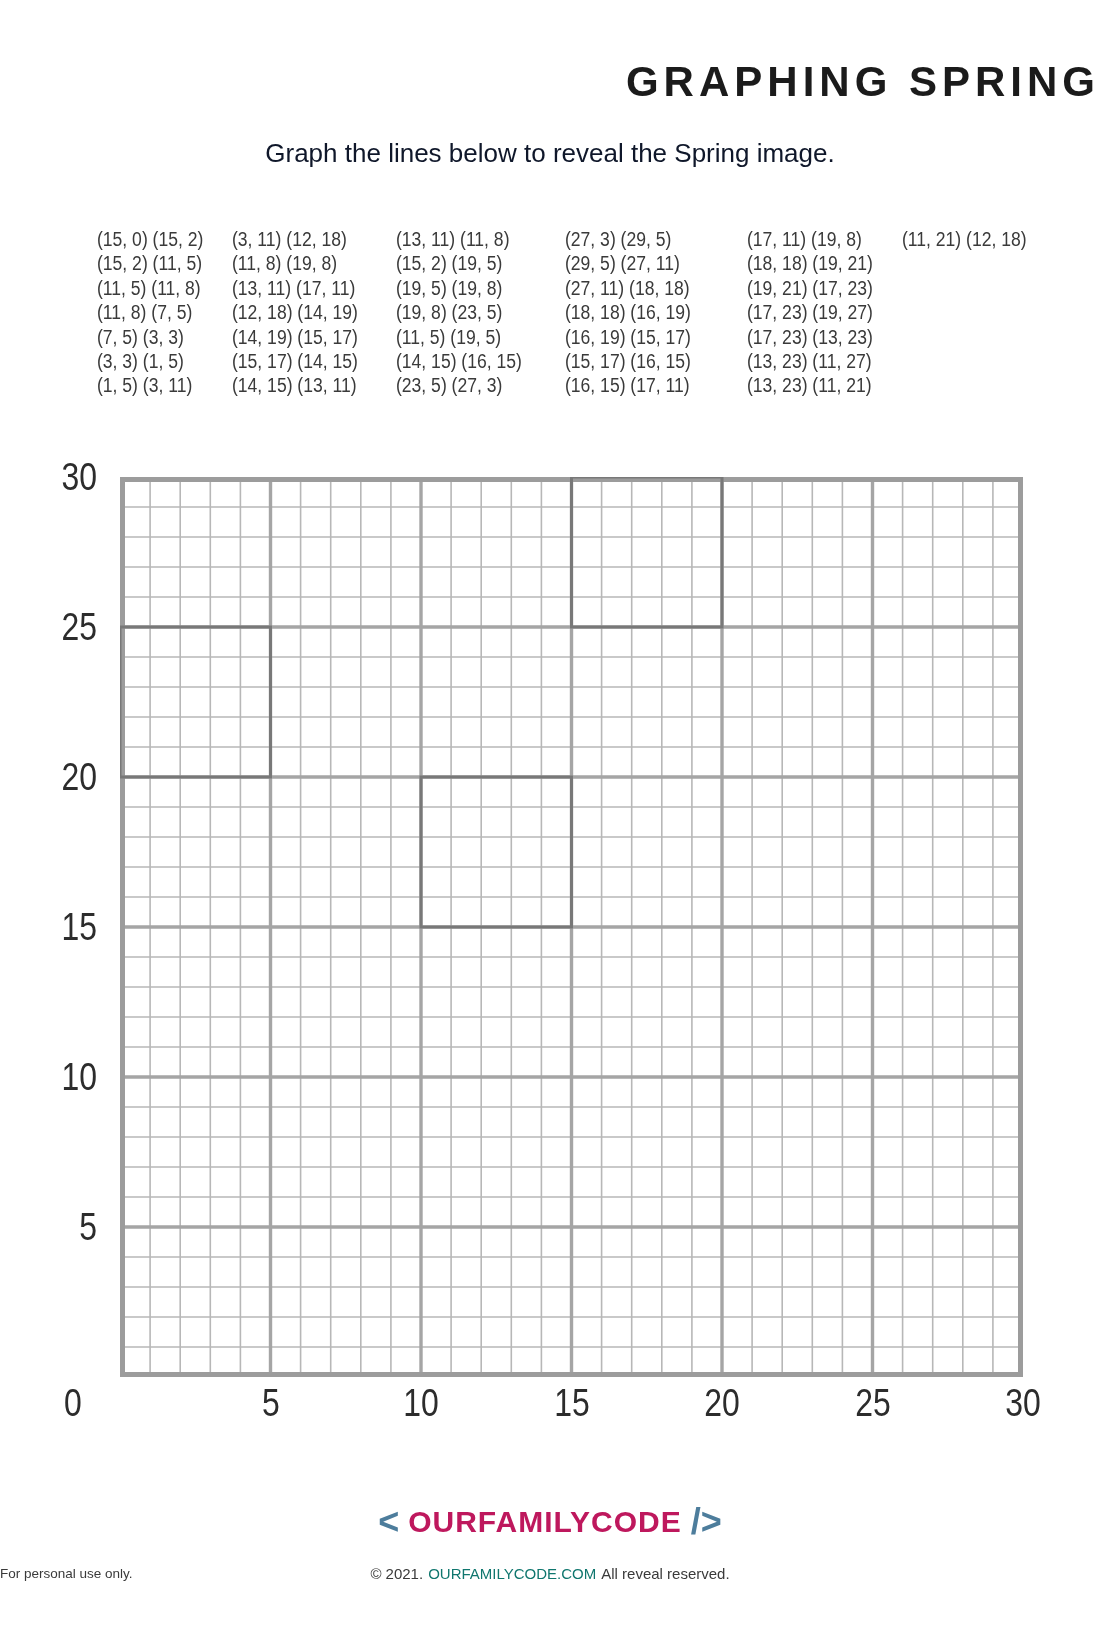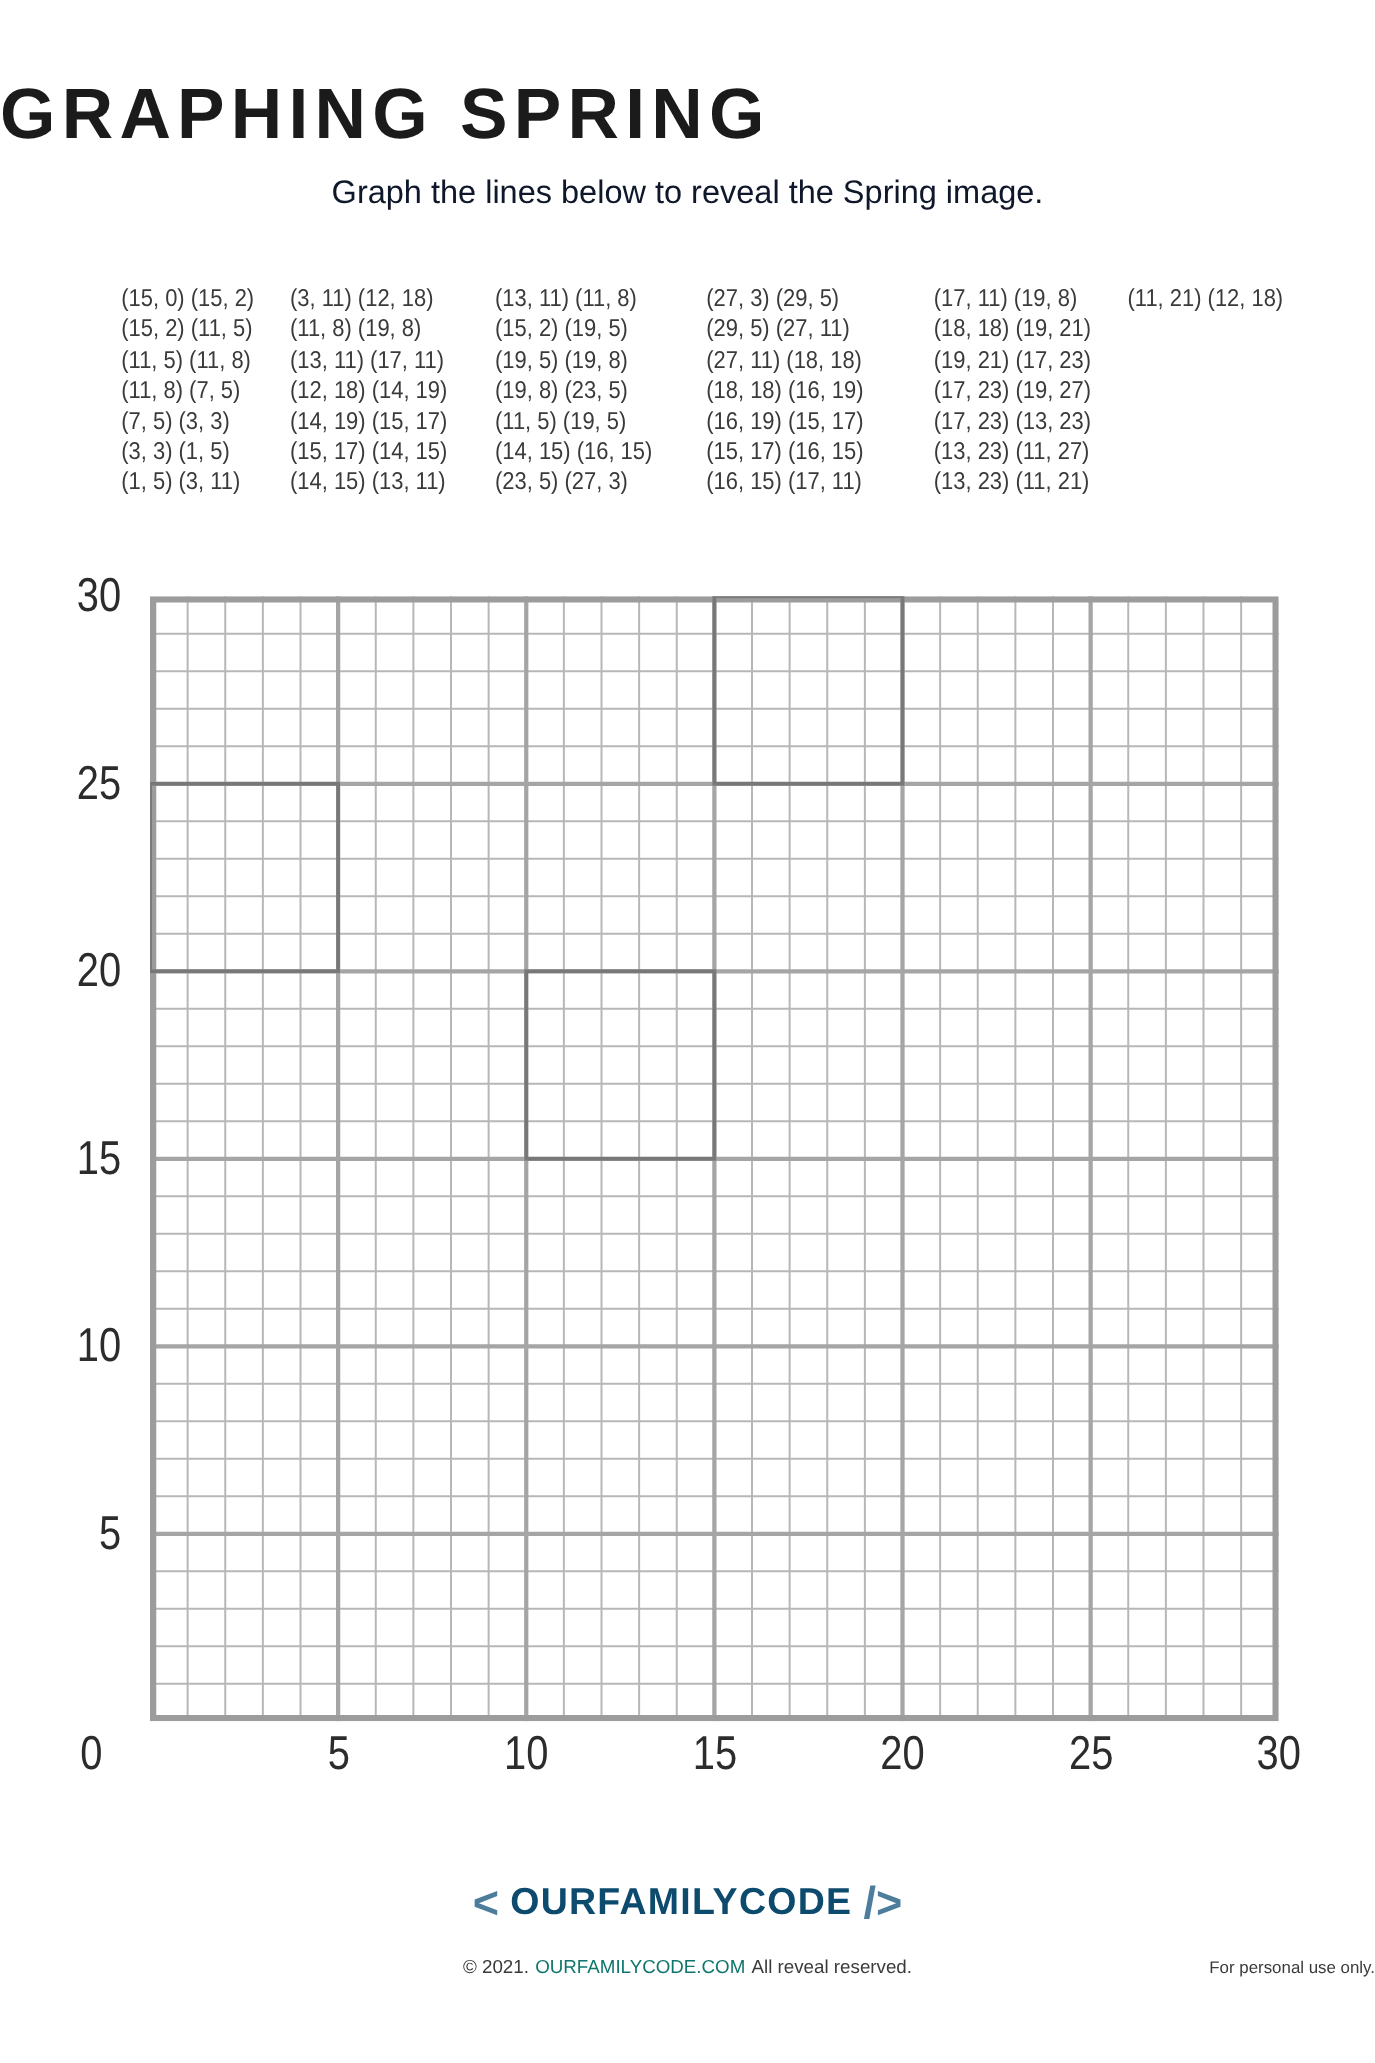--- a/index.html
+++ b/index.html
@@ -7,22 +7,22 @@
   body {
     width: 1100px; height: 1650px;
     position: relative;
     font-family: "Liberation Sans", sans-serif;
     overflow: hidden;
   }
   .page { position: absolute; inset: 0; background: #ffffff; }
 
   .title {
     position: absolute; top: 58px; left: 0; width: 100%;
-    text-align: left;
-    font-size: 57px; font-weight: 700; letter-spacing: 5px;
+    text-align: right;
+    font-size: 42px; font-weight: 700; letter-spacing: 5px;
     color: #1b1b1b;
   }
   .subtitle {
     position: absolute; top: 138px; left: 0; width: 100%;
     text-align: center;
     font-size: 26px; font-weight: 400; color: #0f172a;
   }
 
   #coords { position: absolute; top: 0; left: 0; }
   .coord-col {
@@ -54,21 +54,21 @@
   }
   .logo-bracket { font-size: 36px; font-weight: 700; line-height: 36px; }
   .logo-text { font-size: 30px; font-weight: 700; letter-spacing: 1px; line-height: 36px; }
   #copyright-row {
     position: absolute; top: 1545px; left: 0; width: 100%;
     font-size: 15px; color: #3a3a3a;
     display: flex; justify-content: center; gap: 5px; margin-top: 20px;
   }
   #personal-row {
     position: absolute; top: 1566px; left: 0; width: 100%;
-    font-size: 13.5px; color: #3a3a3a; text-align: right;
+    font-size: 13.5px; color: #3a3a3a; text-align: left;
   }
 </style>
 </head>
 <body>
 
 <div class="page">
 
   <div class="title">GRAPHING SPRING</div>
   <div class="subtitle">Graph the lines below to reveal the Spring image.</div>
 
@@ -202,21 +202,21 @@
       <div class="x-tick" style="left: 421px;">10</div>
       <div class="x-tick" style="left: 571.5px;">15</div>
       <div class="x-tick" style="left: 722px;">20</div>
       <div class="x-tick" style="left: 872.5px;">25</div>
       <div class="x-tick" style="left: 1023px;">30</div>
     </div>
 
   <div class="footer">
     <div id="logo-row">
       <span class="logo-bracket" style="color: rgb(77, 125, 156);">&lt;</span>
-      <span class="logo-text" style="color: #0c4a6e;">OURFAMILYCODE</span>
+      <span class="logo-text" style="color: #be185d;">OURFAMILYCODE</span>
       <span class="logo-bracket" style="color: rgb(77, 125, 156);">/&gt;</span>
     </div>
     <div id="copyright-row">
       <span>© 2021.</span>
       <span id="copyright-link" style="color: #0f766e;">OURFAMILYCODE.COM</span>
       <span>All reveal reserved.</span>
     </div>
     <div id="personal-row">For personal use only.</div>
   </div>
 

